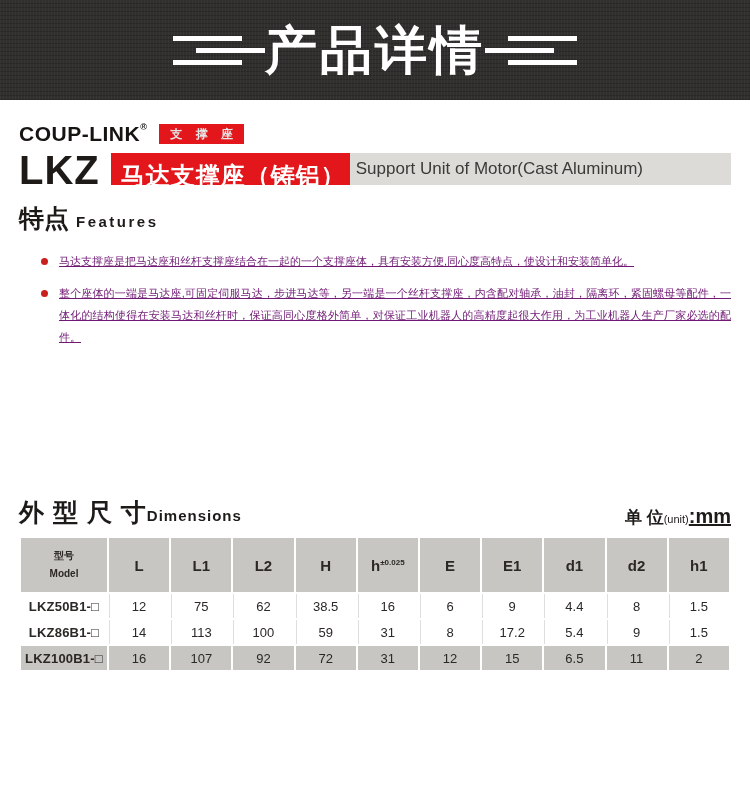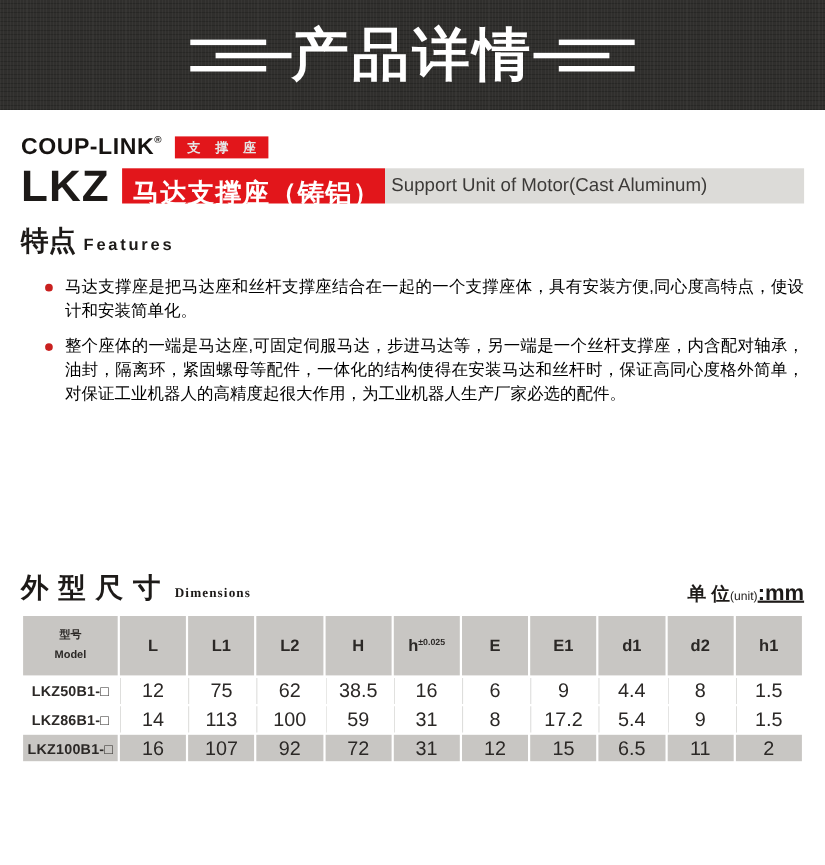--- a/index.html
+++ b/index.html
@@ -121,25 +121,26 @@
   }
 
   ul.features {
     margin: 15px 0 0 22px;
     padding: 0;
     list-style: none;
   }
   ul.features li {
     position: relative;
     padding-left: 18px;
-    font-size: 15px;
+    font-size: 11px;
     line-height: 22px;
     margin-bottom: 10px;
-    color: #000000;
+    color: #701a75;
     text-align: justify;
+    text-decoration: underline;
   }
   ul.features li::before {
     content: "";
     position: absolute;
     left: 0; top: 8px;
     width: 7px; height: 7px;
     border-radius: 50%;
     background: #c9201f;
   }
 
@@ -150,24 +151,23 @@
     justify-content: space-between;
     align-items: flex-end;
   }
   .dim-heading {
     font-size: 25px;
     font-weight: bold;
     letter-spacing: 1px;
     color: #1d1a18;
   }
   .dim-heading .en {
-    font-size: 12px;
+    font-size: 15px;
     letter-spacing: 1px;
-    margin-left: 12px;
-    font-family: Liberation Serif, serif;
+    margin-left: 0;
   }
   .unit-label { font-size: 17px; font-weight: bold; color: #1d1a18; }
   .unit-label .note { font-size: 11px; font-weight: normal; }
   .unit-label .val { font-size: 20px; text-decoration: underline; }
 
   table.dims {
     margin-top: 7px;
     width: 100%;
     table-layout: fixed;
     border-collapse: separate;
@@ -183,21 +183,21 @@
     background: #c8c6c3;
     height: 54px;
     font-size: 15px;
     font-weight: bold;
     color: #2b2826;
   }
   table.dims thead th.model-h { font-size: 10px; line-height: 18px; }
   table.dims thead th sup { font-size: 8px; font-weight: bold; }
   table.dims tbody td {
     height: 24px;
-    font-size: 18px;
+    font-size: 13px;
     color: #2b2826;
   }
   table.dims tbody tr.alt td { background: #c8c6c3; }
   table.dims tbody tr.plain td {
     background: #ffffff;
     box-shadow: inset 1px 0 0 #dededc;
   }
   table.dims tbody tr.plain td:first-child { box-shadow: none; }
   table.dims tbody td.model-cell {
     font-weight: bold;

